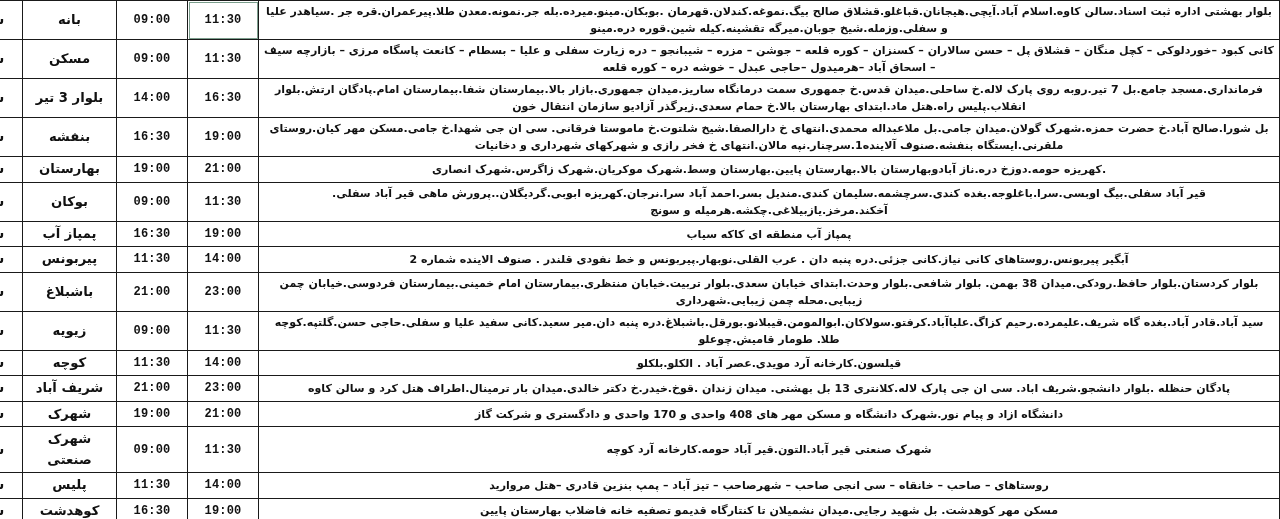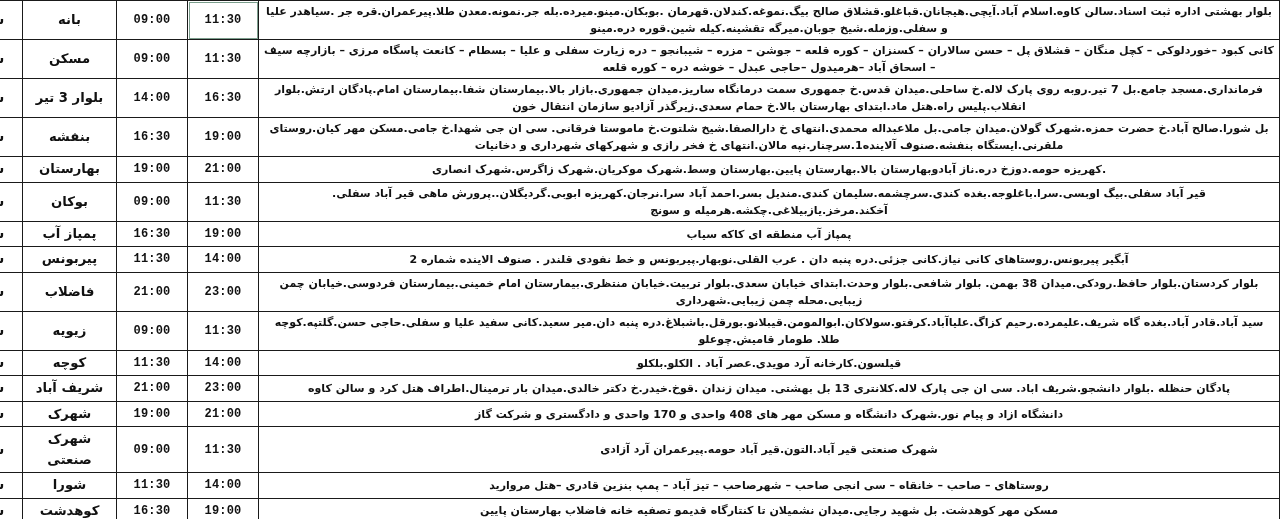--- a/index.html
+++ b/index.html
@@ -110,21 +110,21 @@
         <td class="col-address">آبگیر پیربونس.روستاهای کانی نیاز.کانی جزئی.دره پنبه دان . عرب القلی.نوبهار.پیربونس و خط نفودی قلندر . صنوف الاینده شماره 2</td>
         <td class="col-time col-time-end">14:00</td>
         <td class="col-time col-time-start">11:30</td>
         <td class="col-area">پیربونس</td>
         <td class="col-city">سقز</td>
       </tr>
       <tr>
         <td class="col-address">بلوار کردستان.بلوار حافظ.رودکی.میدان 38 بهمن. بلوار شافعی.بلوار وحدت.ابتدای خیابان سعدی.بلوار تربیت.خیابان منتظری.بیمارستان امام خمینی.بیمارستان فردوسی.خیابان چمن زیبایی.محله چمن زیبایی.شهرداری</td>
         <td class="col-time col-time-end">23:00</td>
         <td class="col-time col-time-start">21:00</td>
-        <td class="col-area">فاضلاب</td>
+        <td class="col-area">باشبلاغ</td>
         <td class="col-city">سقز</td>
       </tr>
       <tr>
         <td class="col-address">سید آباد.قادر آباد.بغده گاه شریف.علیمرده.رحیم کزاگ.علیاآباد.کرفتو.سولاکان.ابوالمومن.قیبلانو.بورقل.باشبلاغ.دره پنبه دان.میر سعید.کانی سفید علیا و سفلی.حاجی حسن.گلتپه.کوچه طلا. طومار قامیش.چوعلو</td>
         <td class="col-time col-time-end">11:30</td>
         <td class="col-time col-time-start">09:00</td>
         <td class="col-area">زیویه</td>
         <td class="col-city">سقز</td>
       </tr>
       <tr>
@@ -142,31 +142,31 @@
         <td class="col-city">سقز</td>
       </tr>
       <tr>
         <td class="col-address">دانشگاه ازاد و پیام نور.شهرک دانشگاه و مسکن مهر های 408 واحدی و 170 واحدی و دادگستری و شرکت گاز</td>
         <td class="col-time col-time-end">21:00</td>
         <td class="col-time col-time-start">19:00</td>
         <td class="col-area">شهرک</td>
         <td class="col-city">سقز</td>
       </tr>
       <tr>
-        <td class="col-address">شهرک صنعتی قیر آباد.التون.قیر آباد حومه.پیرعمران آرد آزادی</td>
+        <td class="col-address">شهرک صنعتی قیر آباد.التون.قیر آباد حومه.کارخانه آرد کوچه</td>
         <td class="col-time col-time-end">11:30</td>
         <td class="col-time col-time-start">09:00</td>
         <td class="col-area">شهرک صنعتی</td>
         <td class="col-city">سقز</td>
       </tr>
       <tr>
         <td class="col-address">روستاهای – صاحب – خانقاه – سی انجی صاحب – شهرصاحب – تیز آباد – پمپ بنزین قادری –هتل مروارید</td>
         <td class="col-time col-time-end">14:00</td>
         <td class="col-time col-time-start">11:30</td>
-        <td class="col-area">شورا</td>
+        <td class="col-area">پلیس</td>
         <td class="col-city">سقز</td>
       </tr>
       <tr>
         <td class="col-address">مسکن مهر کوهدشت. بل شهید رجایی.میدان نشمیلان تا کنتارگاه قدیمو تصفیه خانه فاضلاب بهارستان پایین</td>
         <td class="col-time col-time-end">19:00</td>
         <td class="col-time col-time-start">16:30</td>
         <td class="col-area">کوهدشت</td>
         <td class="col-city">سقز</td>
       </tr>
     </tbody>

